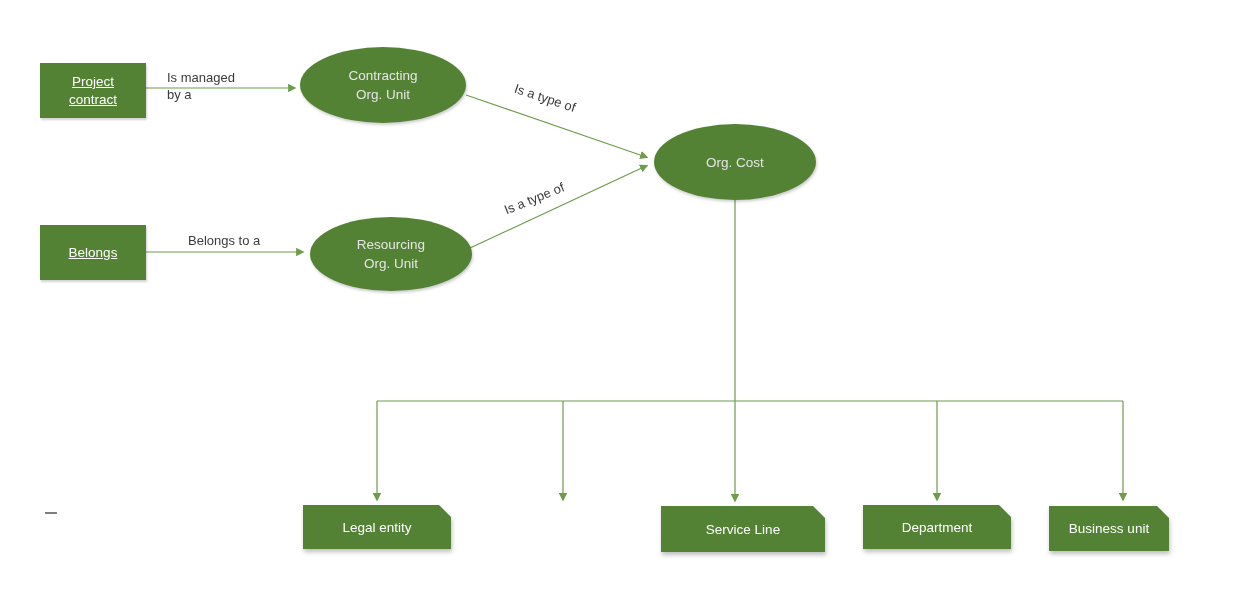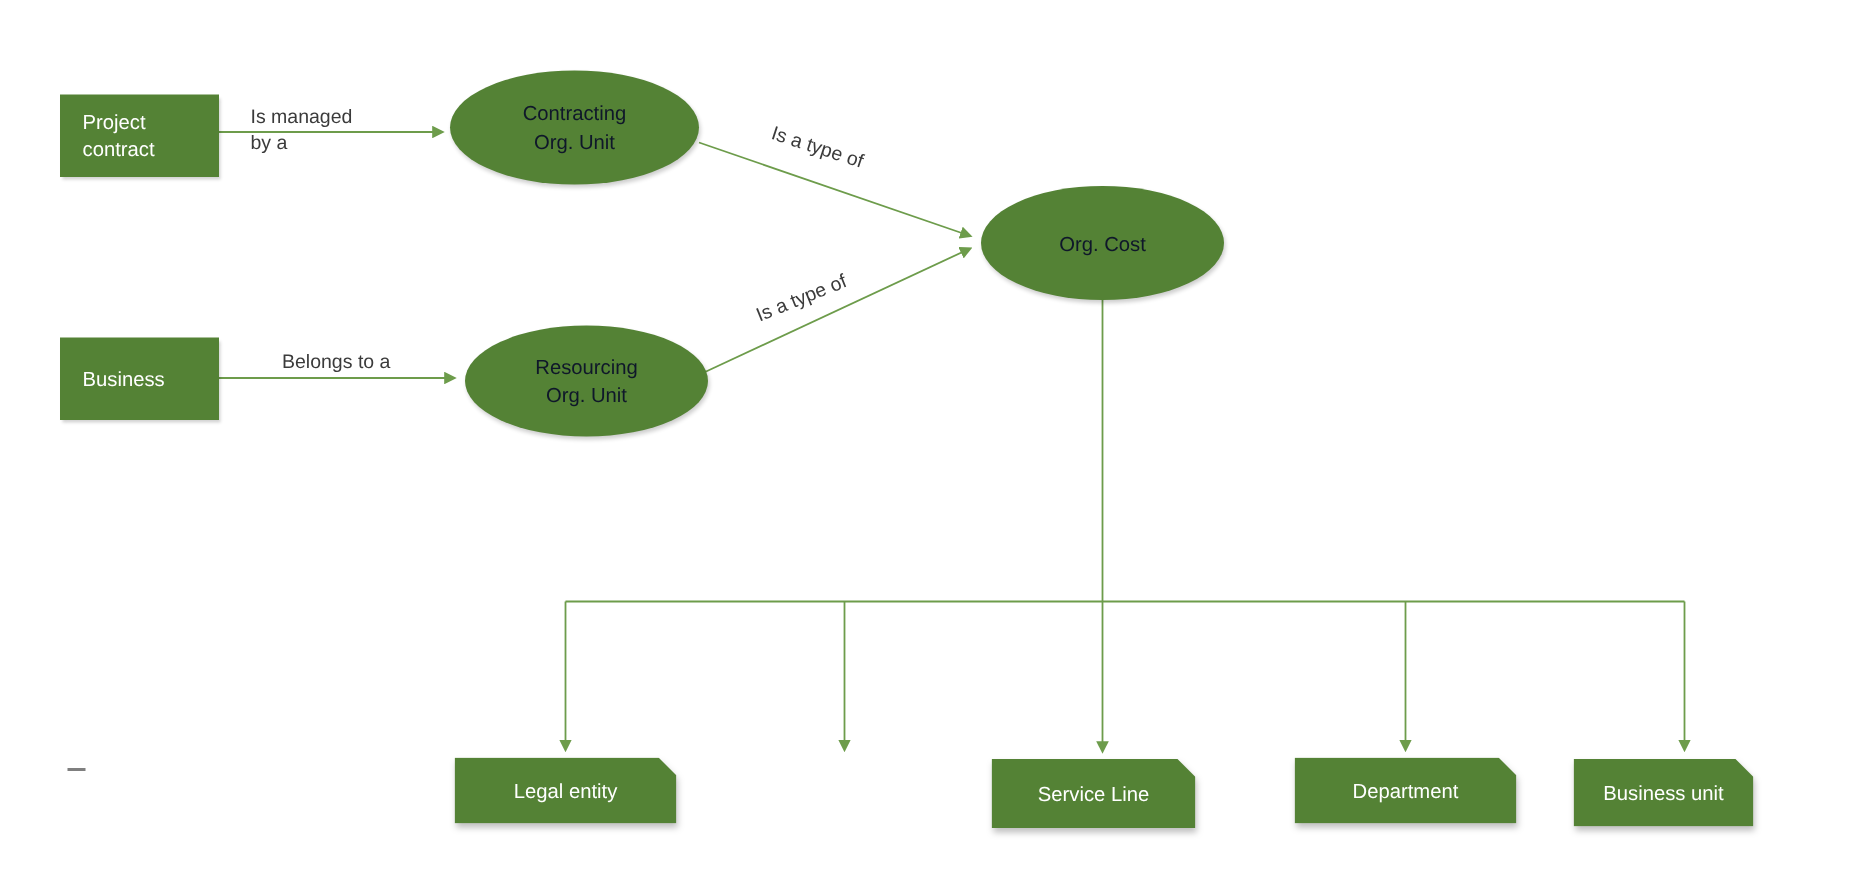--- a/index.html
+++ b/index.html
@@ -11,29 +11,30 @@
     overflow:hidden;
   }
   svg.connectors{position:absolute;left:0;top:0;}
 
   
   .node-rect{
     position:absolute;
     background:#548235;
     color:#ffffff;
     display:flex;align-items:center;justify-content:center;
-    text-align:left;
+    text-align:center;
     font-size:13.5px;line-height:18px;
     box-shadow:1px 2px 2px rgba(0,0,0,0.18);
+    text-decoration:underline;
   }
   .node-rect span{display:block;width:76px;}
   .node-ellipse{
     position:absolute;
     background:#548235;
-    color:#0f172a;
+    color:#e5e5e5;
     border-radius:50%;
     display:flex;align-items:center;justify-content:center;
     text-align:center;
     font-size:13.5px;line-height:19px;
     box-shadow:1px 2px 3px rgba(0,0,0,0.2);
   }
   .node-ellipse span{display:block;width:92px;}
 
   
   .card-wrap{
@@ -87,21 +88,21 @@
       <line x1="563" y1="401" x2="563" y2="499" marker-end="url(#arrow)"></line>
       <line x1="937" y1="401" x2="937" y2="499" marker-end="url(#arrow)"></line>
       <line x1="1123" y1="401" x2="1123" y2="499" marker-end="url(#arrow)"></line>
     </g>
   </svg>
 
   <div class="node-rect" style="left:40px;top:63px;width:106px;height:55px;">
     <span>Project contract</span>
   </div>
   <div class="node-rect" style="left:40px;top:225px;width:106px;height:55px;">
-    <span>Business</span>
+    <span>Belongs</span>
   </div>
 
   <div class="node-ellipse" style="left:300px;top:47px;width:166px;height:76px;">
     <span>Contracting Org. Unit</span>
   </div>
   <div class="node-ellipse" style="left:310px;top:217px;width:162px;height:74px;">
     <span>Resourcing Org. Unit</span>
   </div>
   <div class="node-ellipse" style="left:654px;top:124px;width:162px;height:76px;">
     <span style="width:110px;">Org. Cost</span>
@@ -110,21 +111,21 @@
   <div class="edge-label" style="left:167px;top:69px;width:76px;">Is managed by a</div>
   <div class="edge-label" style="left:188px;top:232px;width:130px;">Belongs to a</div>
   <div class="edge-label rot18" style="left:513px;top:91px;width:74px;">Is a type of</div>
   <div class="edge-label rotm22" style="left:502px;top:188px;width:74px;">Is a type of</div>
 
   <div class="card-wrap" style="left:303px;top:505px;width:148px;height:44px;">
     <div class="card">
         <span>Legal entity</span>
       </div>
   </div>
-  <div class="card-wrap" style="left:661px;top:506px;width:136px;height:46px;">
+  <div class="card-wrap" style="left:661px;top:506px;width:164px;height:46px;">
     <div class="card">
         <span>Service Line</span>
       </div>
   </div>
   <div class="card-wrap" style="left:863px;top:505px;width:148px;height:44px;">
     <div class="card">
         <span>Department</span>
       </div>
   </div>
   <div class="card-wrap" style="left:1049px;top:506px;width:120px;height:45px;">

